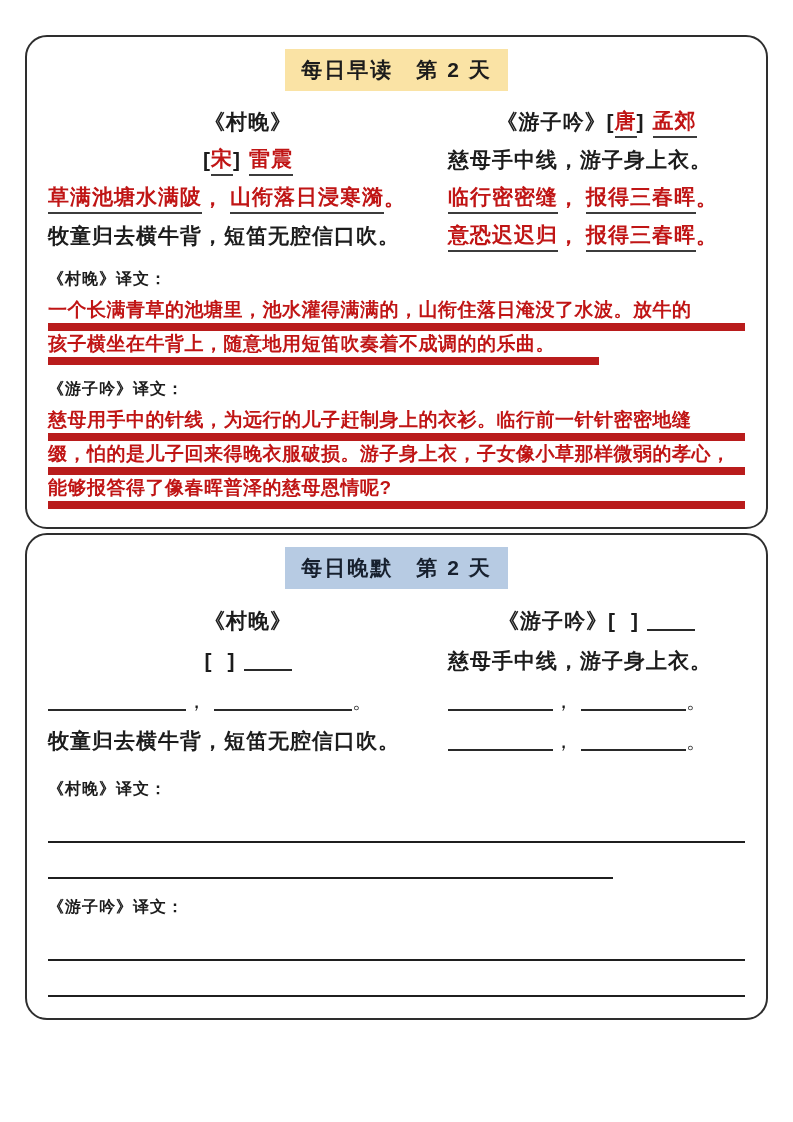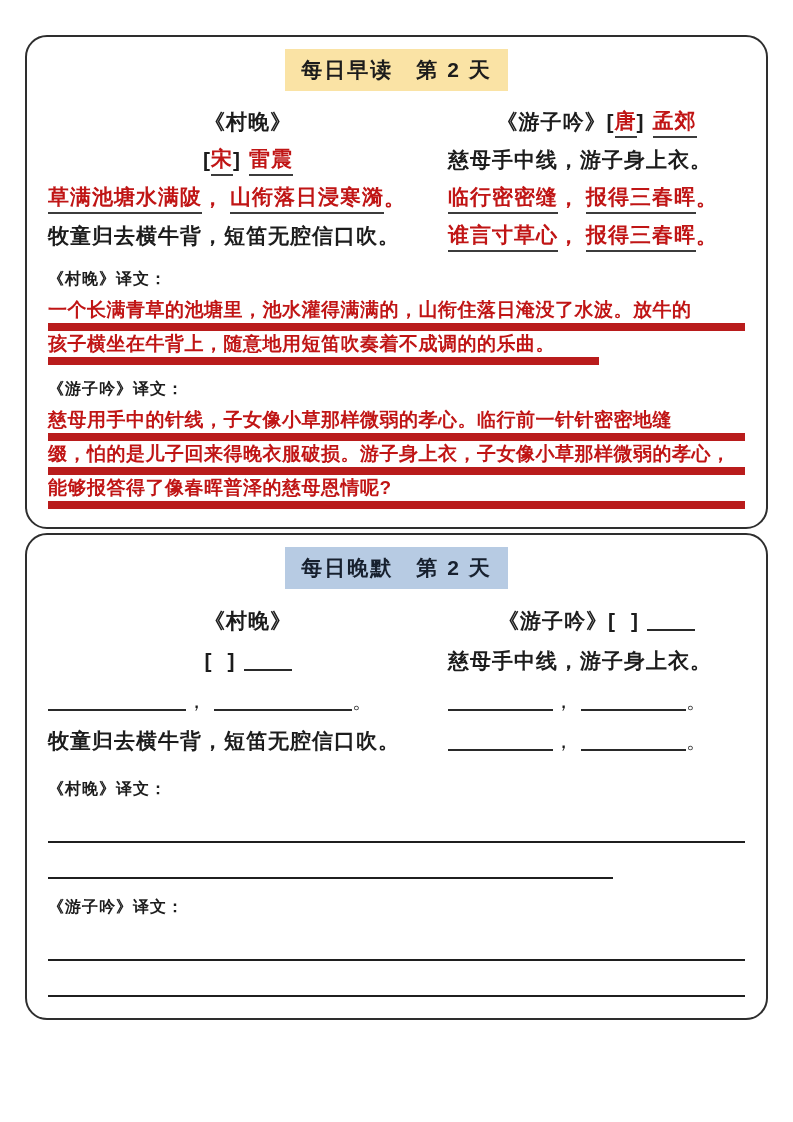--- a/index.html
+++ b/index.html
@@ -85,34 +85,34 @@
             <span class="red u">孟郊</span>
         </div>
         <div class="prow bold">慈母手中线，游子身上衣。</div>
         <div class="prow bold">
           <span class="red u">临行密密缝</span>
             <span class="red">，</span>
             <span class="red u phrase2">报得三春晖</span>
             <span class="red">。</span>
         </div>
         <div class="prow bold">
-          <span class="red u">谁言寸草心</span>
+          <span class="red u">意恐迟迟归</span>
             <span class="red">，</span>
             <span class="red u phrase2">报得三春晖</span>
             <span class="red">。</span>
         </div>
       </div>
     </div>
 
     <div class="trans-label">《村晚》译文：</div>
     <span class="trans-line bold">一个长满青草的池塘里，池水灌得满满的，山衔住落日淹没了水波。放牛的</span>
     <span class="trans-line bold w79">孩子横坐在牛背上，随意地用短笛吹奏着不成调的的乐曲。</span>
 
     <div class="trans-label">《游子吟》译文：</div>
-    <span class="trans-line bold">慈母用手中的针线，子女像小草那样微弱的孝心。临行前一针针密密地缝</span>
+    <span class="trans-line bold">慈母用手中的针线，为远行的儿子赶制身上的衣衫。临行前一针针密密地缝</span>
     <span class="trans-line bold">缀，怕的是儿子回来得晚衣服破损。游子身上衣，子女像小草那样微弱的孝心，</span>
     <span class="trans-line bold">能够报答得了像春晖普泽的慈母恩情呢?</span>
   </div>
 
   <div class="card" id="evening-card">
     <div class="badge-wrap">
       <span class="badge blue">每日晚默　第 2 天</span>
     </div>
 
     <div class="poem-grid">

